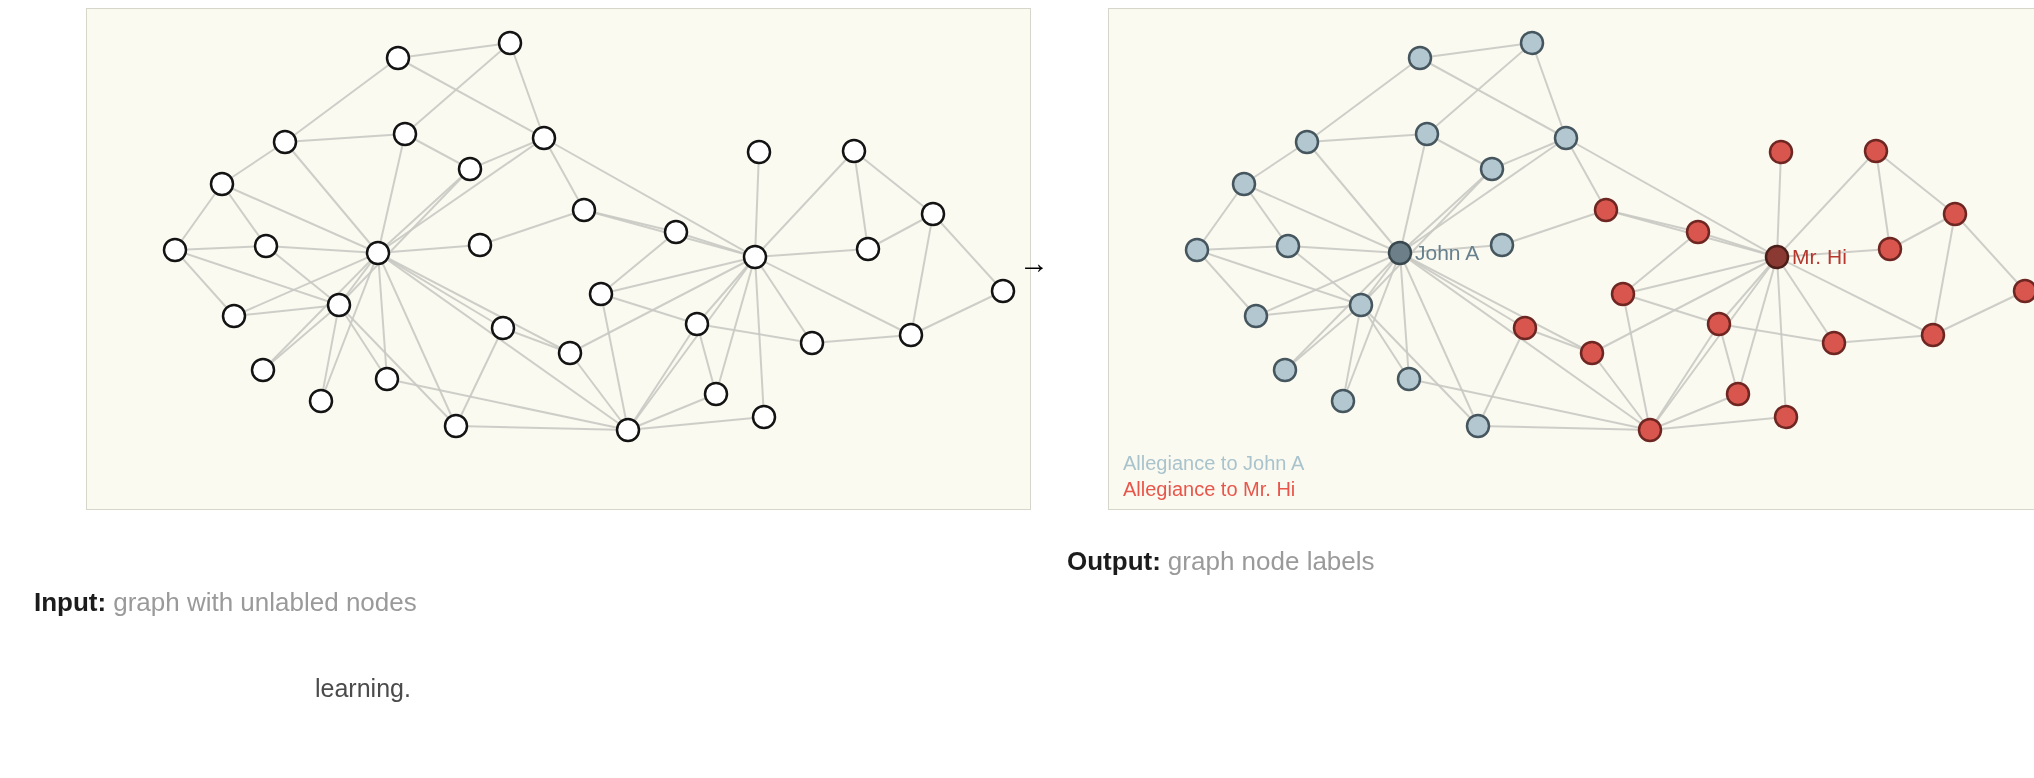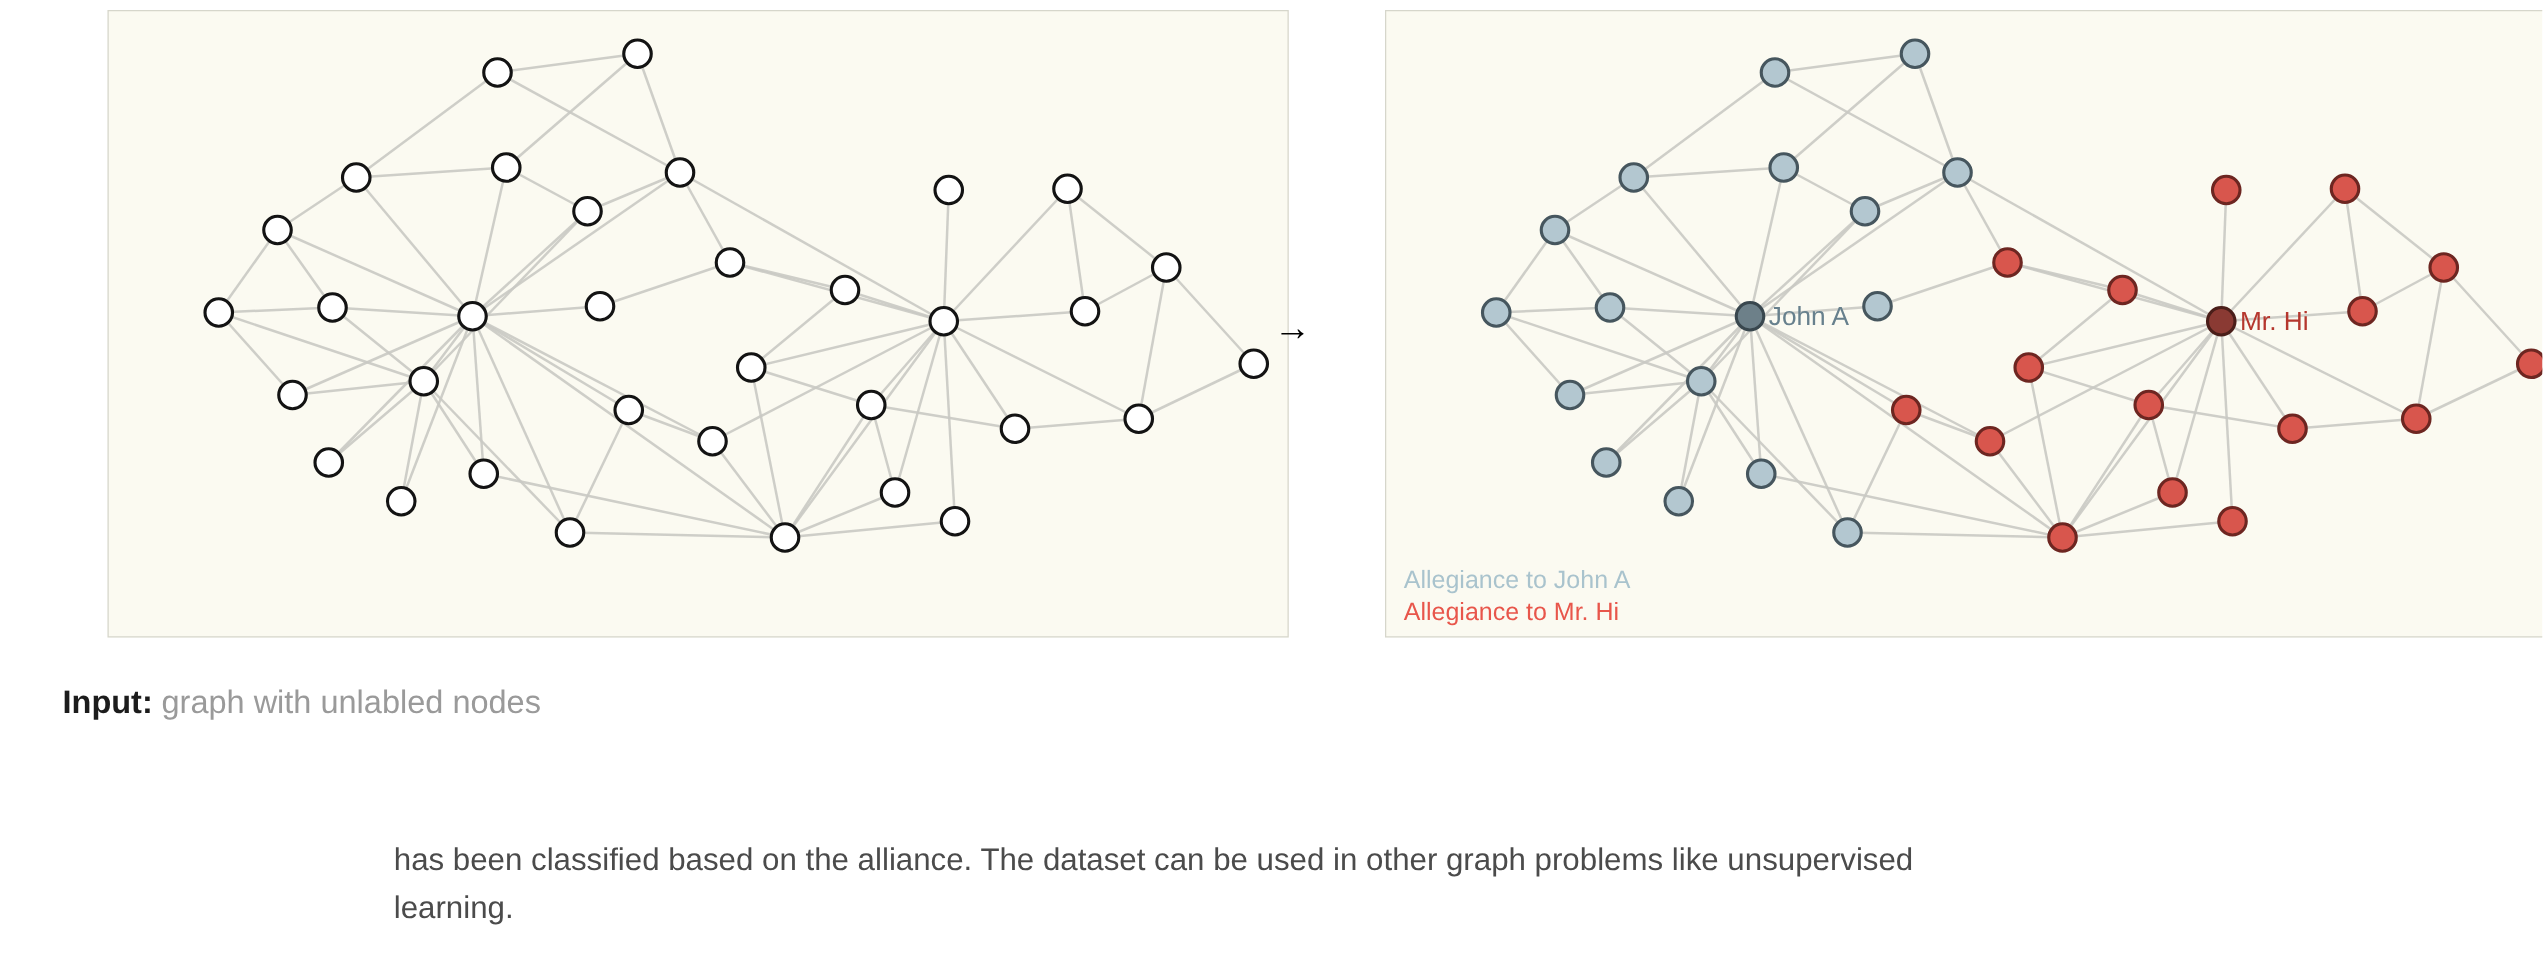--- a/index.html
+++ b/index.html
@@ -7,21 +7,21 @@
   #canvas{position:relative;width:2034px;height:778px;background:#ffffff;overflow:hidden;}
   .panel{position:absolute;top:8px;width:943px;height:500px;background:#fbfaf1;border:1px solid #d6d6cb;box-sizing:content-box;margin-left:41px;}
   #input-panel{left:45px;}
   #output-panel{left:1067px;}
   .panel svg{display:block;width:943px;height:500px;}
   svg text{font-family:"Liberation Sans","DejaVu Sans",sans-serif;}
   .arrow{position:absolute;left:1012px;top:246px;width:44px;text-align:center;font-size:30px;color:#000;}
   .caption{position:absolute;top:546px;font-size:26px;line-height:31px;white-space:nowrap;}
   .caption .cap-label{font-weight:700;color:#1c1c1c;}
   .caption .cap-text{color:#9a9a9a;margin-left:7px;}
-  #input-caption{left:50px;}
+  #input-caption{left:34px;margin-top:41px;}
   #output-caption{left:1067px;}
   .description{position:absolute;left:315px;top:669px;width:1420px;font-size:25px;line-height:38px;color:#4b4b4b;}
 </style>
 </head>
 <body>
 
 <div id="canvas">
 
   <div class="panel" id="input-panel">
     <svg viewBox="0 0 943 500">
@@ -252,19 +252,21 @@
         <circle cx="416" cy="319" r="11" fill="#d8564d" stroke="#6d2621" stroke-width="2.5"></circle>
         <text x="14" y="461" font-size="20" fill="#a9c3cd">Allegiance to John A</text>
         <text x="14" y="487" font-size="20" fill="#e8564b">Allegiance to Mr. Hi</text>
       </svg>
   </div>
 
   <div class="caption" id="input-caption">
     <span class="cap-label">Input:</span><span class="cap-text">graph with unlabled nodes</span>
   </div>
 
+  <div class="caption" id="output-caption">
+    <span class="cap-label">Output:</span><span class="cap-text">graph node labels</span>
+  </div>
 
   <div class="description">
-    <div>has been classified based on the alliance. The dataset can be used in other graph problems like unsupervised</div>
     <div>learning.</div>
   </div>
 
 </div>
 
 </body></html>

